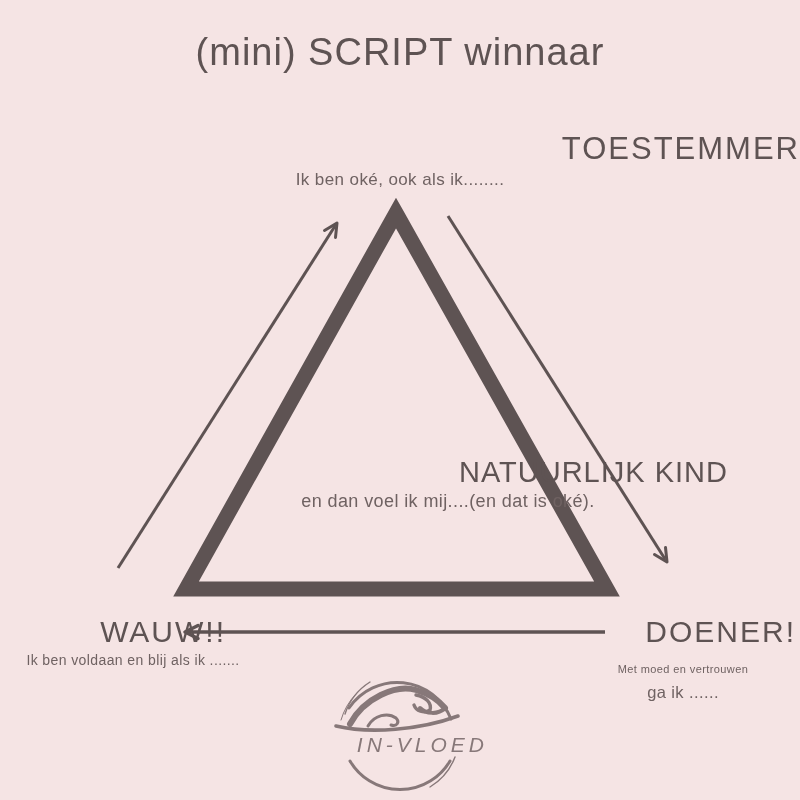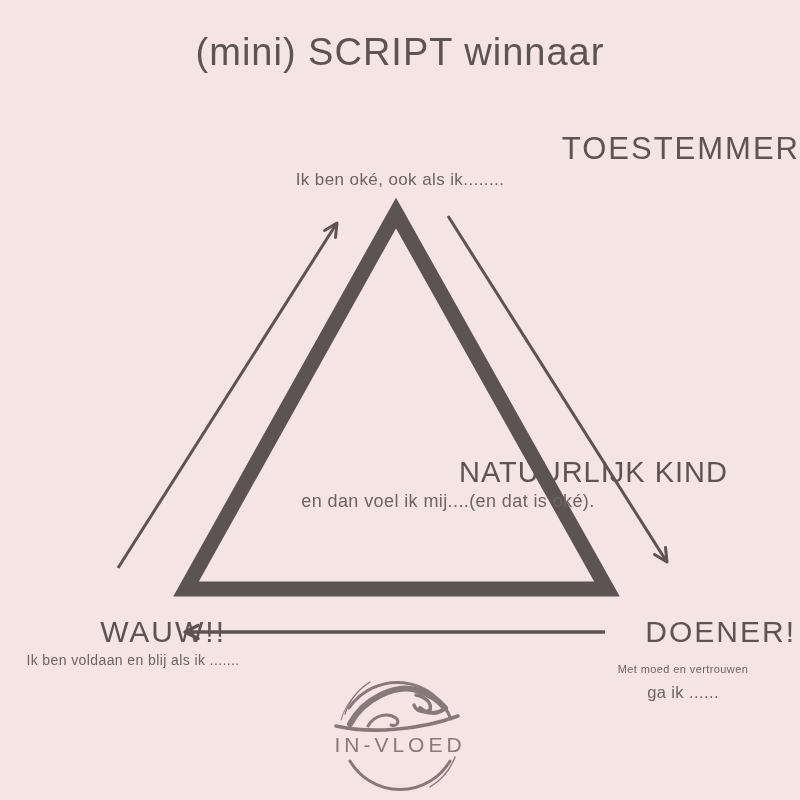--- a/index.html
+++ b/index.html
@@ -40,22 +40,22 @@
   .sub-center{top:491px;left:0;width:800px;font-size:18px;margin-left:48px;}
   .label-wauw{top:615px;left:0;width:226px;}
   .sub-wauw{top:652px;left:0;width:266px;font-size:14px;}
   .label-doener{top:615px;left:570px;width:226px;}
   .sub-doener-1{top:663px;left:570px;width:226px;font-size:11px;}
   .sub-doener-2{top:683px;left:570px;width:226px;font-size:16.5px;}
   .logo{position:absolute;top:668px;left:312px;width:176px;height:128px;color:var(--logo);}
   .logo svg{position:absolute;top:0;left:0;}
   .logo-text{
     position:absolute;top:65px;left:0;width:176px;
-    text-align:center;font-size:21px;font-weight:400;
-    letter-spacing:4px;color:var(--logo);white-space:nowrap;
+    text-align:right;font-size:21px;font-weight:400;
+    letter-spacing:4px;color:var(--logo);white-space:nowrap;font-style:italic;
   }
 </style>
 </head>
 <body>
 
 <div class="canvas">
 
   <div class="page-title">(mini) SCRIPT winnaar</div>
 
   <svg class="diagram-svg" width="800" height="800" viewBox="0 0 800 800" aria-hidden="true">

